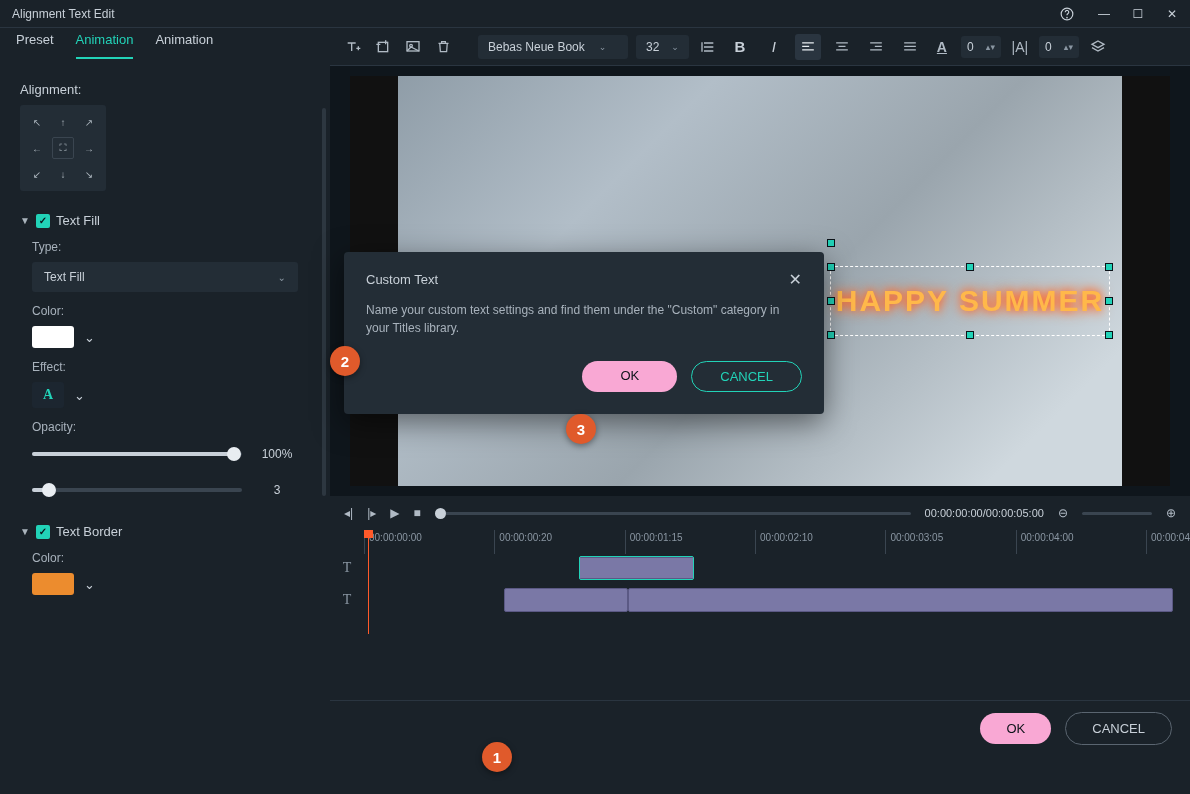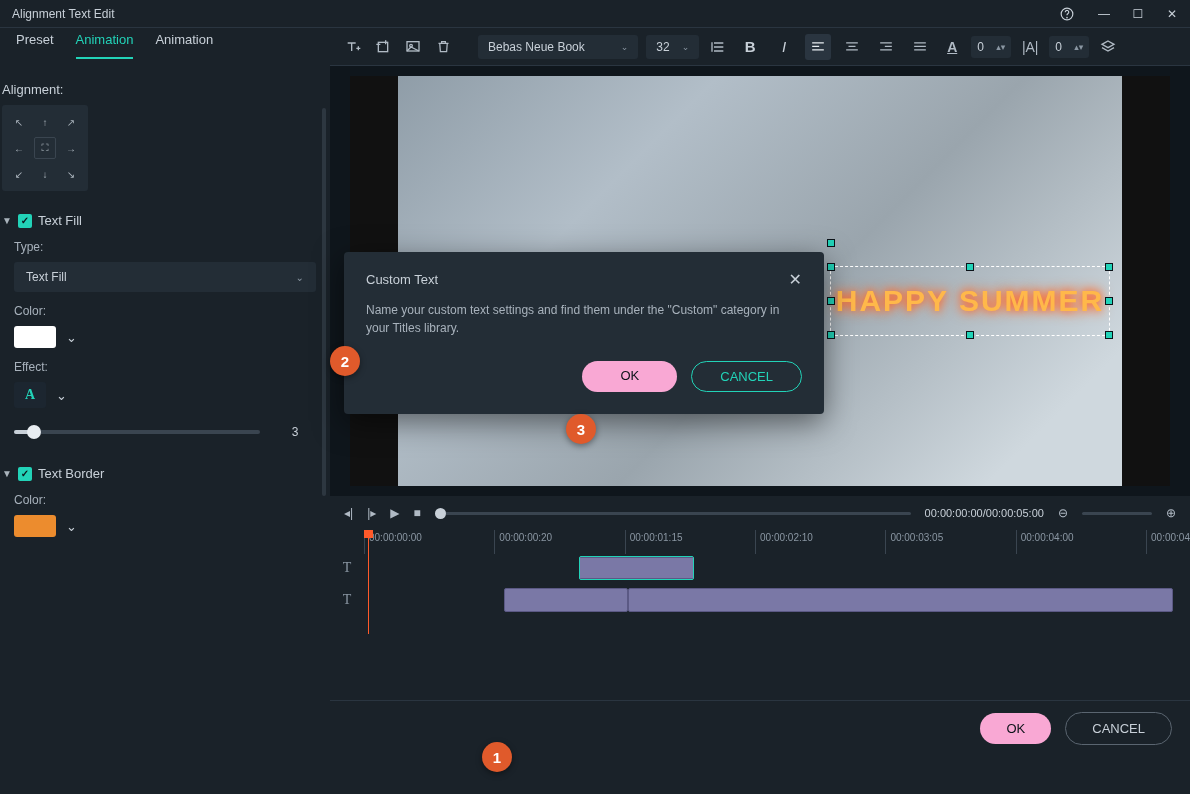--- a/index.html
+++ b/index.html
@@ -5,21 +5,21 @@
 * { box-sizing: border-box; margin: 0; padding: 0; font-family: -apple-system, BlinkMacSystemFont, "Segoe UI", Arial, sans-serif; }
 body { background: #1a2229; color: #c8d0d8; width: 1190px; height: 794px; overflow: hidden; position: relative; font-size: 13px; }
 .titlebar { height: 28px; display: flex; align-items: center; padding: 0 8px; background: #1a2229; border-bottom: 1px solid #2a3540; }
 .titlebar .title { flex: 1; color: #c8d0d8; font-size: 12px; padding-left: 4px; }
 .titlebar .winbtns { display: flex; gap: 14px; align-items: center; font-size: 12px; color: #c8d0d8; }
 .winbtn { width: 20px; text-align: center; }
 .tabs { display: flex; gap: 22px; padding: 10px 16px 0; border-bottom: 1px solid #2a3540; }
 .tab { padding: 6px 0 10px; font-size: 13px; color: #c8d0d8; cursor: pointer; }
 .tab.active { color: #22d3b8; border-bottom: 2px solid #22d3b8; }
 .main { display: flex; height: calc(100% - 28px - 38px); }
-.sidebar { width: 330px; padding: 14px 2px; overflow-y: auto; position: relative; }
+.sidebar { width: 330px; padding: 14px 20px; overflow-y: auto; position: relative; }
 .sidebar .scrolltrack { position: absolute; right: 4px; top: 80px; bottom: 260px; width: 4px; background: #2d3740; border-radius: 2px; }
 .section-label { font-size: 13px; color: #c8d0d8; margin: 6px 0 8px; }
 .align-grid { display: inline-grid; grid-template-columns: repeat(3, 22px); grid-template-rows: repeat(3, 22px); gap: 4px; background: #232d36; padding: 6px; border-radius: 3px; }
 .align-cell { display: flex; align-items: center; justify-content: center; font-size: 10px; color: #aab4bc; }
 .align-cell.center { border: 1px solid #3a4550; border-radius: 2px; }
 .section-header { display: flex; align-items: center; gap: 6px; margin: 22px 0 10px; }
 .caret { font-size: 10px; color: #aab4bc; }
 .checkbox { width: 14px; height: 14px; background: #22d3b8; border-radius: 2px; display: inline-flex; align-items: center; justify-content: center; }
 .checkbox::after { content: "✓"; color: #0b1218; font-size: 10px; font-weight: bold; }
 .field-row { margin: 12px 12px; }
@@ -35,21 +35,21 @@
 .slider .fill { position: absolute; left: 0; top: 0; bottom: 0; background: #c8d0d8; border-radius: 2px; }
 .slider .thumb { position: absolute; top: -5px; width: 14px; height: 14px; background: #e8edf1; border-radius: 50%; margin-left: -7px; }
 .slider-row { display: flex; align-items: center; gap: 14px; }
 .slider-row .slider { flex: 1; }
 .slider-val { width: 42px; text-align: center; font-size: 12px; }
 
 .workspace { flex: 1; display: flex; flex-direction: column; background: #141b22; }
 .toolbar { height: 38px; display: flex; align-items: center; gap: 8px; padding: 0 12px; border-bottom: 1px solid #2a3540; background: #1a2229; }
 .tb-icon { width: 22px; height: 22px; display: flex; align-items: center; justify-content: center; color: #b0bac4; font-size: 14px; cursor: pointer; }
 .tb-sep { width: 8px; }
-.tb-select { background: #232d36; padding: 5px 10px; border-radius: 3px; display: flex; align-items: center; gap: 36px; font-size: 12px; cursor: pointer; }
+.tb-select { background: #232d36; padding: 5px 10px; border-radius: 3px; display: flex; align-items: center; gap: 14px; font-size: 12px; cursor: pointer; }
 .tb-select.small { gap: 12px; }
 .tb-num { background: #232d36; width: 40px; padding: 4px 6px; font-size: 12px; border-radius: 3px; display:flex; justify-content:space-between; align-items:center;}
 .tb-btn { width: 26px; height: 26px; display: flex; align-items: center; justify-content: center; border-radius: 3px; cursor: pointer; font-size: 14px; }
 .tb-btn.active { background: #2a3540; }
 .tb-b { font-weight: bold; font-size: 15px; }
 .tb-i { font-style: italic; font-size: 15px; }
 
 .canvas-area { flex: 0 0 430px; background: #0f161c; display:flex; align-items:center; justify-content:center; position:relative; }
 .video-frame { width: 820px; height: 410px; background: linear-gradient(135deg, #8a98a3 0%, #b2bec8 30%, #9aa5ad 55%, #cfd8de 85%); position: relative; overflow:hidden;}
 .video-frame .lbar { position:absolute; left:0; top:0; bottom:0; width:48px; background:#111;}
@@ -164,20 +164,30 @@
   </div>
 
   <div class="field-row">
     <div class="field-label">Effect:</div>
     <div class="swatch-row">
       <div class="effect-chip">A</div>
       <span class="chev">⌄</span>
     </div>
   </div>
 
+  <div class="field-row">
+    <div class="field-label">Opacity:</div>
+    <div class="slider-row">
+      <div class="slider">
+        <div class="fill" style="width:96%"></div>
+            <div class="thumb" style="left:96%"></div>
+      </div>
+      <div class="slider-val">100%</div>
+    </div>
+  </div>
 
   <div class="field-row">
     <div class="slider-row">
       <div class="slider">
         <div class="fill" style="width:8%"></div>
             <div class="thumb" style="left:8%"></div>
       </div>
       <div class="slider-val">3</div>
     </div>
   </div>

